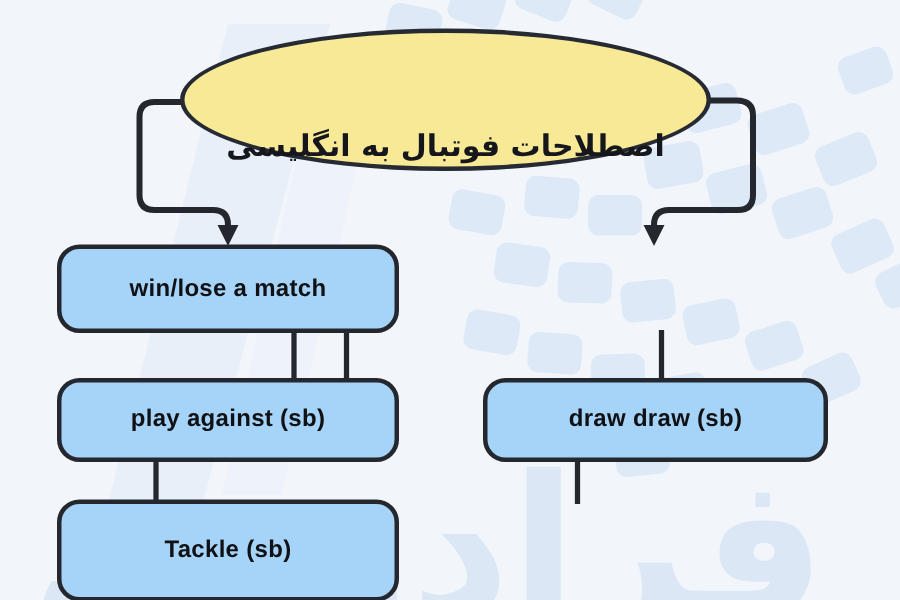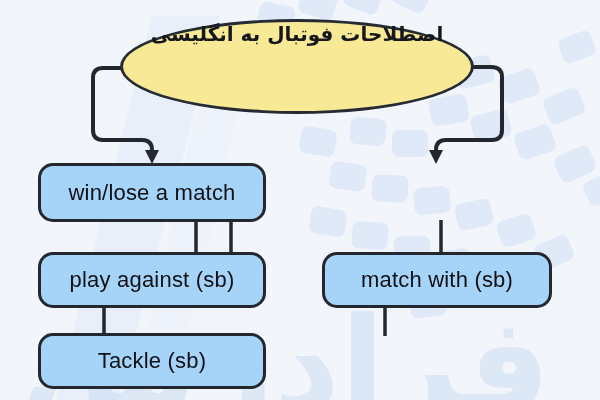--- a/index.html
+++ b/index.html
@@ -5,43 +5,43 @@
   html,body{margin:0;padding:0;background:#fff;}
   .stage{
     position:relative;width:600px;height:400px;overflow:hidden;
     background:#f2f6fb;
     font-family:"Liberation Sans",sans-serif;
   }
   svg.layer{position:absolute;left:0;top:0;width:600px;height:400px;}
   .ellipse{
     position:absolute;left:120px;top:19px;width:354px;height:95px;
     background:#f8e996;border:3.5px solid #262a33;border-radius:50%;
-    display:flex;align-items:flex-start;justify-content:center;box-sizing:border-box;
+    display:flex;align-items:flex-end;justify-content:center;box-sizing:border-box;
     z-index:3;
   }
   .ellipse .title{
     direction:rtl;font-weight:bold;font-size:20px;color:#15171c;
     font-family:"DejaVu Sans","Liberation Sans",sans-serif;
     text-align:center;padding-bottom:2px;
   }
   .term-box{
     position:absolute;box-sizing:border-box;
     background:#a6d3f8;border:3px solid #24272e;border-radius:15px;
     display:flex;align-items:center;justify-content:center;
     z-index:3;
   }
   .term-box .term-label{
-    font-size:22px;font-weight:400;color:#101114;letter-spacing:0.2px;
+    font-size:16px;font-weight:700;color:#101114;letter-spacing:0.2px;
     white-space:nowrap;
   }
   .col-left{left:38px;width:228px;}
   .col-right{left:322px;width:230px;}
   .row-1{top:163px;height:59px;}
   .row-2{top:252px;height:56px;text-align:right;}
-  .row-3{top:333px;height:56px;}
+  .row-3{top:333px;height:68px;}
   .wm-word{
     font-family:"DejaVu Sans",sans-serif;font-weight:bold;
   }
 </style>
 </head>
 <body>
 
 <div class="stage">
 
   <svg class="layer" viewBox="0 0 600 400" aria-hidden="true">
@@ -110,16 +110,16 @@
     <span class="term-label">win/lose a match</span>
   </div>
   <div class="term-box col-left row-2">
     <span class="term-label">play against (sb)</span>
   </div>
   <div class="term-box col-left row-3">
     <span class="term-label">Tackle (sb)</span>
   </div>
 
   <div class="term-box col-right row-2">
-    <span class="term-label">match with (sb)</span>
+    <span class="term-label">draw draw (sb)</span>
   </div>
 
 </div>
 
 </body></html>

